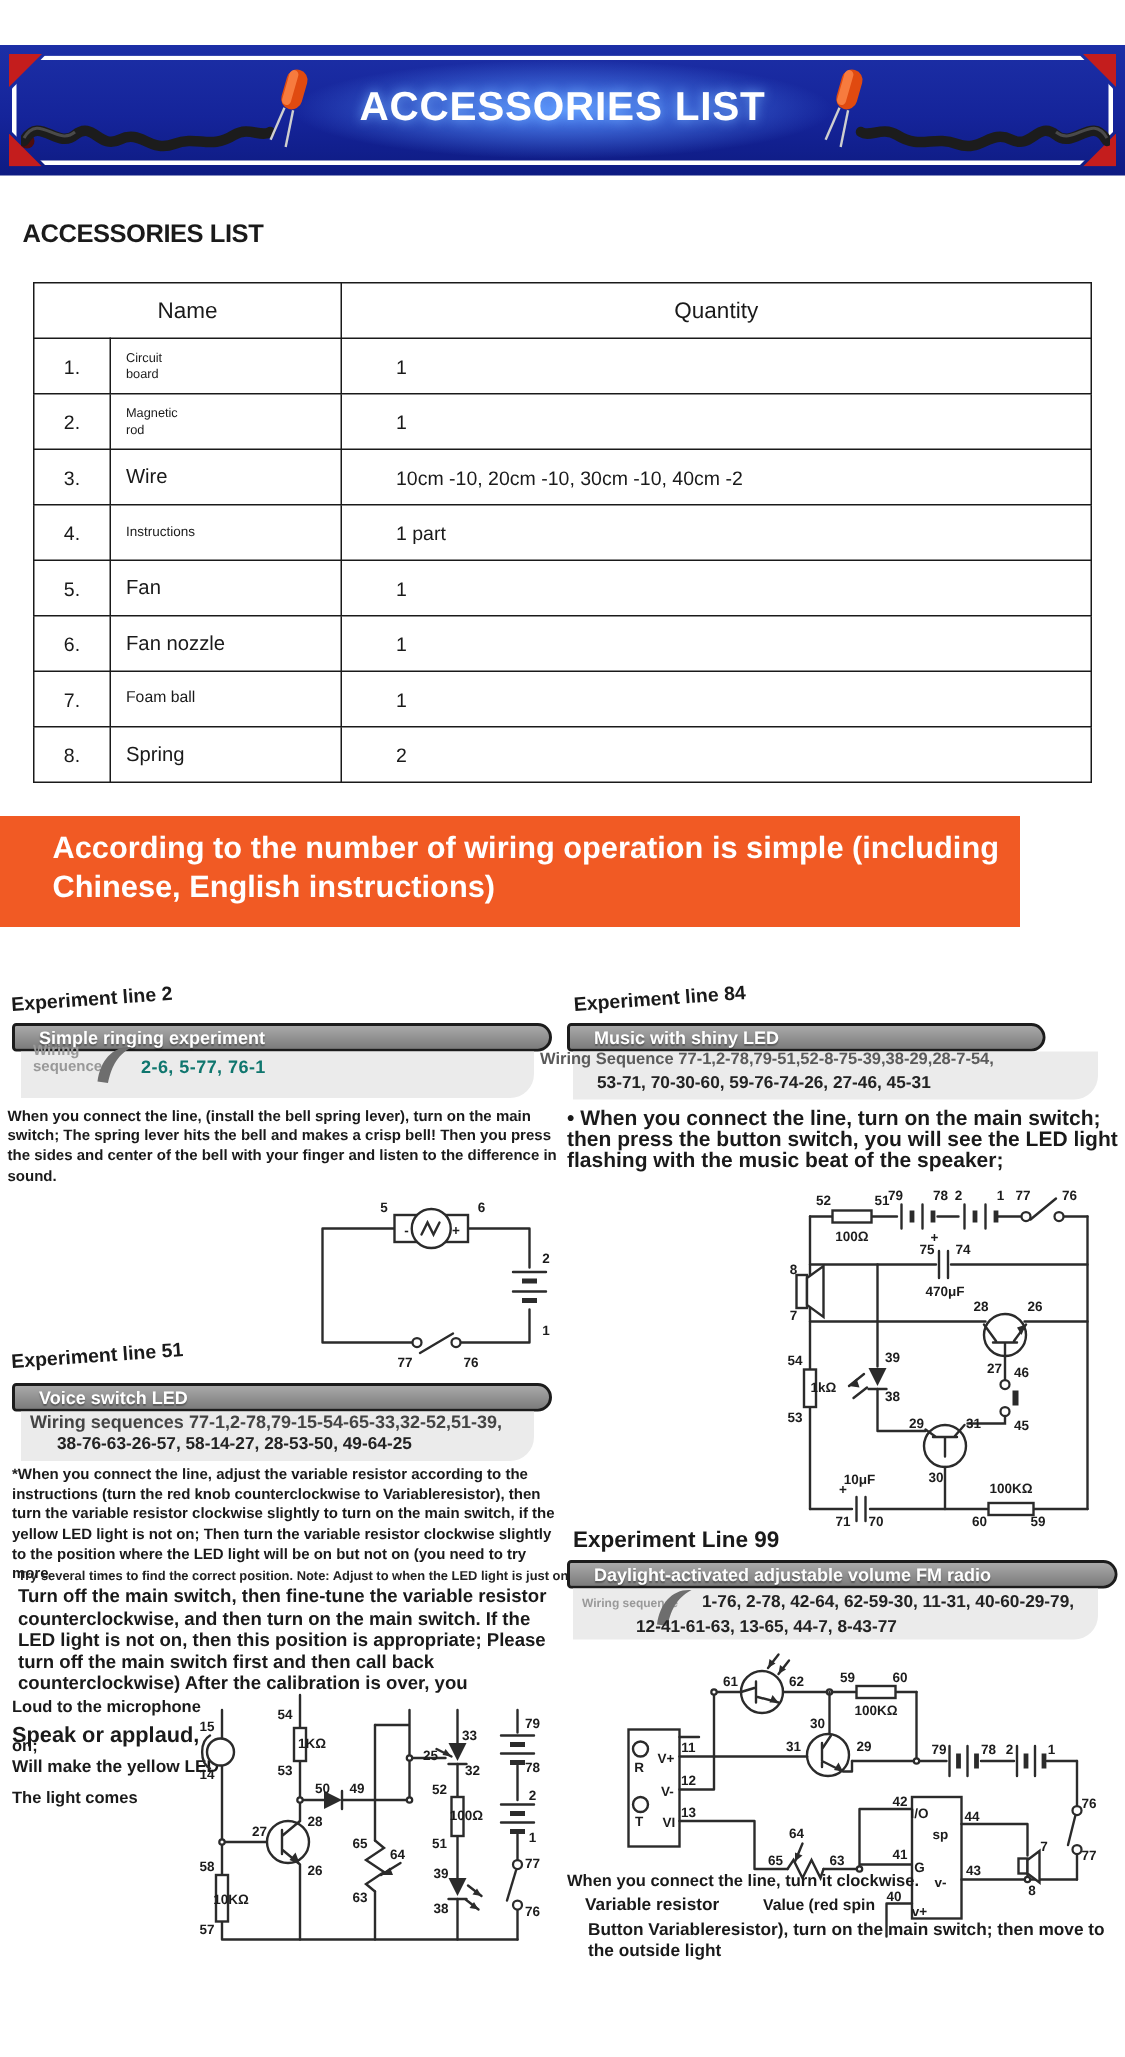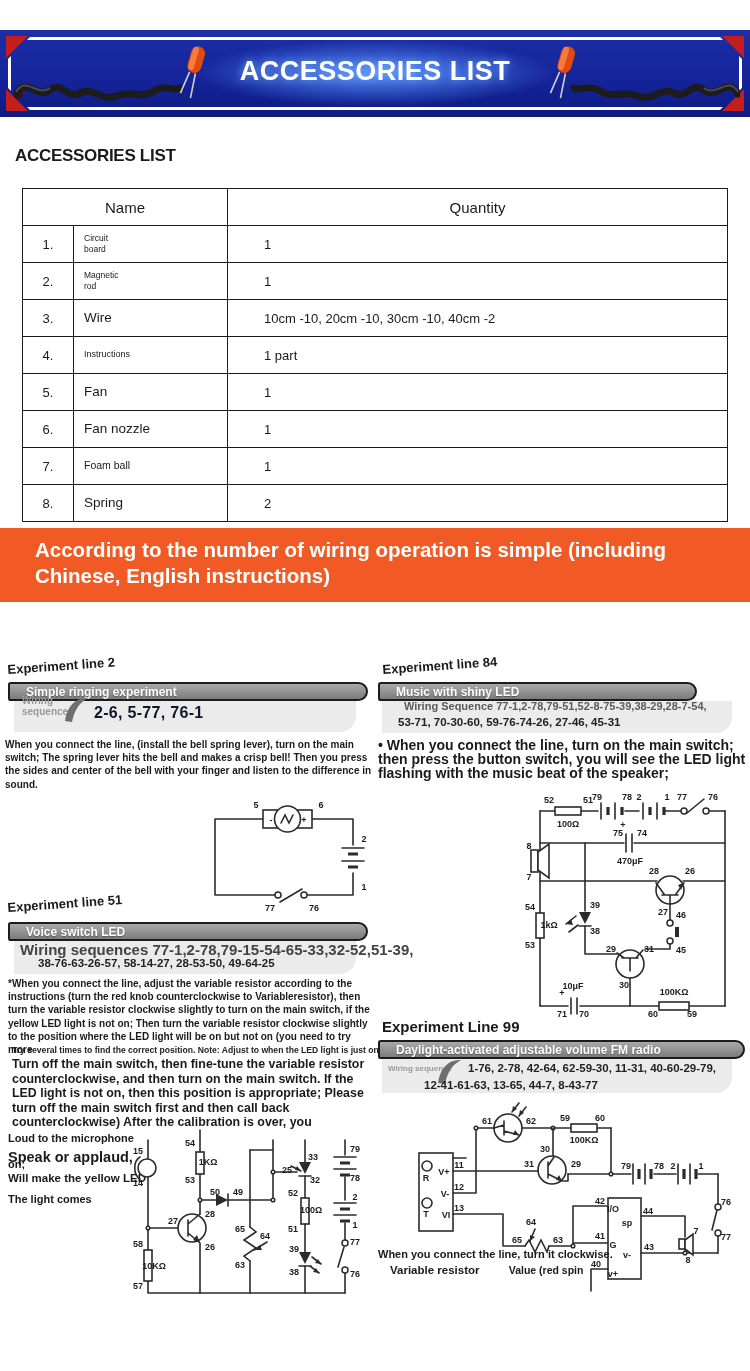--- a/index.html
+++ b/index.html
@@ -25,33 +25,33 @@
   #acc-table{left:22px;top:188px;width:706px;border-collapse:collapse;}
   #acc-table th,#acc-table td{border:1.6px solid #1a1a1a;font-weight:normal;}
   #acc-table th{height:34px;font-size:15px;text-align:center;}
   #acc-table td{height:34px;}
   td.num{width:48px;text-align:center;font-size:13px;}
   td.nm{width:142px;padding-left:10px;white-space:pre-line;line-height:1.25;}
   td.qty{padding-left:36px;font-size:13px;}
   .n-xs{font-size:8.5px;} .n-s{font-size:9px;} .n-m{font-size:10.5px;} .n-l{font-size:13.5px;}
 
   
-  #notice{left:0;top:528px;width:750px;height:74px;background:#f15a24;}
+  #notice{left:0;top:544px;width:680px;height:74px;background:#f15a24;}
   #notice-text{left:35px;top:9px;width:690px;color:#fff;font-size:20.5px;
           font-weight:bold;line-height:26px;}
 
   
   .exp-title{font-size:13px;font-weight:bold;transform:rotate(-4deg);transform-origin:left bottom;}
   .gbar{height:19px;background:linear-gradient(180deg,#a9a9a9,#7c7c7c);
         border:2px solid #1c1c1c;border-radius:3px 10px 10px 3px;
         color:#fff;font-size:12px;font-weight:bold;line-height:17px;padding-left:16px;
         text-shadow:0 1px 1px rgba(0,0,0,.35);box-sizing:border-box;}
   .gpanel{background:#ebebeb;border-radius:0 0 16px 0;}
   .wlabel{color:#999;font-size:10px;font-weight:bold;line-height:11px;white-space:pre-line;}
-  .wvals{font-size:16px;font-weight:bold;color:#0f172a;letter-spacing:.3px;}
+  .wvals{font-size:12px;font-weight:bold;color:#0f766e;letter-spacing:.3px;}
   .wline1{font-size:11px;font-weight:bold;color:#5a5a5a;}
   .wline2{font-size:11.5px;font-weight:bold;color:#222;}
   .para{font-size:10px;font-weight:bold;line-height:13.2px;color:#1a1a1a;}
   .para-lg{font-size:12.4px;font-weight:bold;line-height:14.6px;}
   .note{font-size:8.6px;font-weight:bold;color:#222;}
 
   
   svg .wire{stroke:#2b2b2b;stroke-width:1.6;fill:none;stroke-linecap:round;}
   svg .thick{stroke:#2b2b2b;stroke-width:3.2;fill:none;}
   svg .comp{fill:#fff;stroke:#2b2b2b;stroke-width:1.6;}
@@ -186,21 +186,21 @@
       <text x="114" y="34">+</text>
       <text x="174" y="53">2</text>
       <text x="174" y="101">1</text>
       <text x="80" y="122">77</text>
       <text x="124" y="122">76</text>
     </svg>
 
   <div class="abs exp-title" style="left:383px;top:662px;">Experiment line 84</div>
   <div class="abs gbar" style="left:378px;top:682px;width:319px;">Music with shiny LED</div>
   <div class="abs gpanel" style="left:382px;top:701px;width:350px;height:32px;"></div>
-  <div class="abs wline1" style="left:404px;top:700px;">Wiring Sequence 77-1,2-78,79-51,52-8-75-39,38-29,28-7-54,</div>
+  <div class="abs wline1" style="left:360px;top:700px;">Wiring Sequence 77-1,2-78,79-51,52-8-75-39,38-29,28-7-54,</div>
   <div class="abs wline2" style="left:398px;top:716px;">53-71,  70-30-60,  59-76-74-26,  27-46,  45-31</div>
   <div class="abs para" style="left:378px;top:738px;width:371px;font-size:14px;line-height:14px;">•  When you connect the line, turn on the main switch; then press the button switch, you will see the LED light flashing with the music beat of the speaker;</div>
 
   <svg class="abs" style="left:485px;top:786px;" width="262" height="232" viewBox="0 0 262 232">
     <path class="wire" d="M55,25 H70 M96,25 H113 M140,25 H154 M180,25 H196 M224,25 H240"></path>
     <path class="wire" d="M55,25 V127 M55,152 V220 M240,25 V220"></path>
     <rect class="comp" x="70" y="21" width="26" height="8"></rect>
     <path class="wire" d="M116,17 V33 M130,17 V33 M158,17 V33 M172,17 V33"></path>
     <path class="thick" d="M123,21 V29 M137,21 V29 M165,21 V29 M179,21 V29"></path>
     <circle class="node" cx="199" cy="25" r="3"></circle>
@@ -264,21 +264,21 @@
       <text x="77" y="231">71</text>
       <text x="99" y="231">70</text>
       <text x="189" y="209">100KΩ</text>
       <text x="168" y="231">60</text>
       <text x="207" y="231">59</text>
     </svg>
 
   <div class="abs exp-title" style="left:8px;top:900px;">Experiment line 51</div>
   <div class="abs gbar" style="left:8px;top:922px;width:360px;">Voice switch LED</div>
   <div class="abs gpanel" style="left:14px;top:941px;width:342px;height:33px;"></div>
-  <div class="abs wline1" style="left:20px;top:941px;font-size:15px;color:#444;">Wiring sequences 77-1,2-78,79-15-54-65-33,32-52,51-39,</div>
+  <div class="abs wline1" style="left:20px;top:941px;font-size:12px;color:#444;">Wiring sequences 77-1,2-78,79-15-54-65-33,32-52,51-39,</div>
   <div class="abs wline2" style="left:38px;top:957px;">38-76-63-26-57,  58-14-27,  28-53-50,  49-64-25</div>
   <div class="abs para" style="left:8px;top:977px;width:365px;">*When you connect the line, adjust the variable resistor according to the instructions (turn the red knob counterclockwise to Variableresistor), then turn the variable resistor clockwise slightly to turn on the main switch, if the yellow LED light is not on; Then turn the variable resistor clockwise slightly to the position where the LED light will be on but not on (you need to try more</div>
   <div class="abs note" style="left:12px;top:1045px;">Try several times to find the correct position. Note: Adjust to when the LED light is just on,</div>
   <div class="abs para para-lg" style="left:12px;top:1057px;width:366px;">Turn off the main switch, then fine-tune the variable resistor counterclockwise, and then turn on the main switch. If the LED light is not on, then this position is appropriate; Please turn off the main switch first and then call back counterclockwise) After the calibration is over, you</div>
   <div class="abs" style="left:8px;top:1132px;font-size:11px;font-weight:bold;">Loud to the microphone</div>
   <div class="abs" style="left:8px;top:1149px;font-size:14.5px;font-weight:bold;">Speak or applaud,</div>
   <div class="abs" style="left:8px;top:1172px;font-size:11.5px;font-weight:bold;">Will make the yellow LED</div>
   <div class="abs" style="left:8px;top:1193px;font-size:11px;font-weight:bold;">The light comes</div>
   <div class="abs" style="left:8px;top:1158px;font-size:11px;font-weight:bold;">on;</div>
 
@@ -441,14 +441,15 @@
       <text x="348" y="144">77</text>
       <text x="318" y="138">7</text>
       <text x="310" y="167">8</text>
     </svg>
 
   <div class="abs" style="left:378px;top:1248px;font-size:11px;font-weight:bold;">When you connect the line, turn it clockwise.</div>
   <div class="abs" style="left:390px;top:1264px;font-size:11.5px;font-weight:bold;">
     <span>Variable resistor</span>
     <span style="margin-left:26px;font-size:10.5px;">Value (red spin</span>
   </div>
+  <div class="abs" style="left:392px;top:1280px;width:358px;font-size:11.5px;font-weight:bold;line-height:14px;">Button Variableresistor), turn on the main switch; then move to the outside light</div>
 
 </div>
 
 </body></html>

